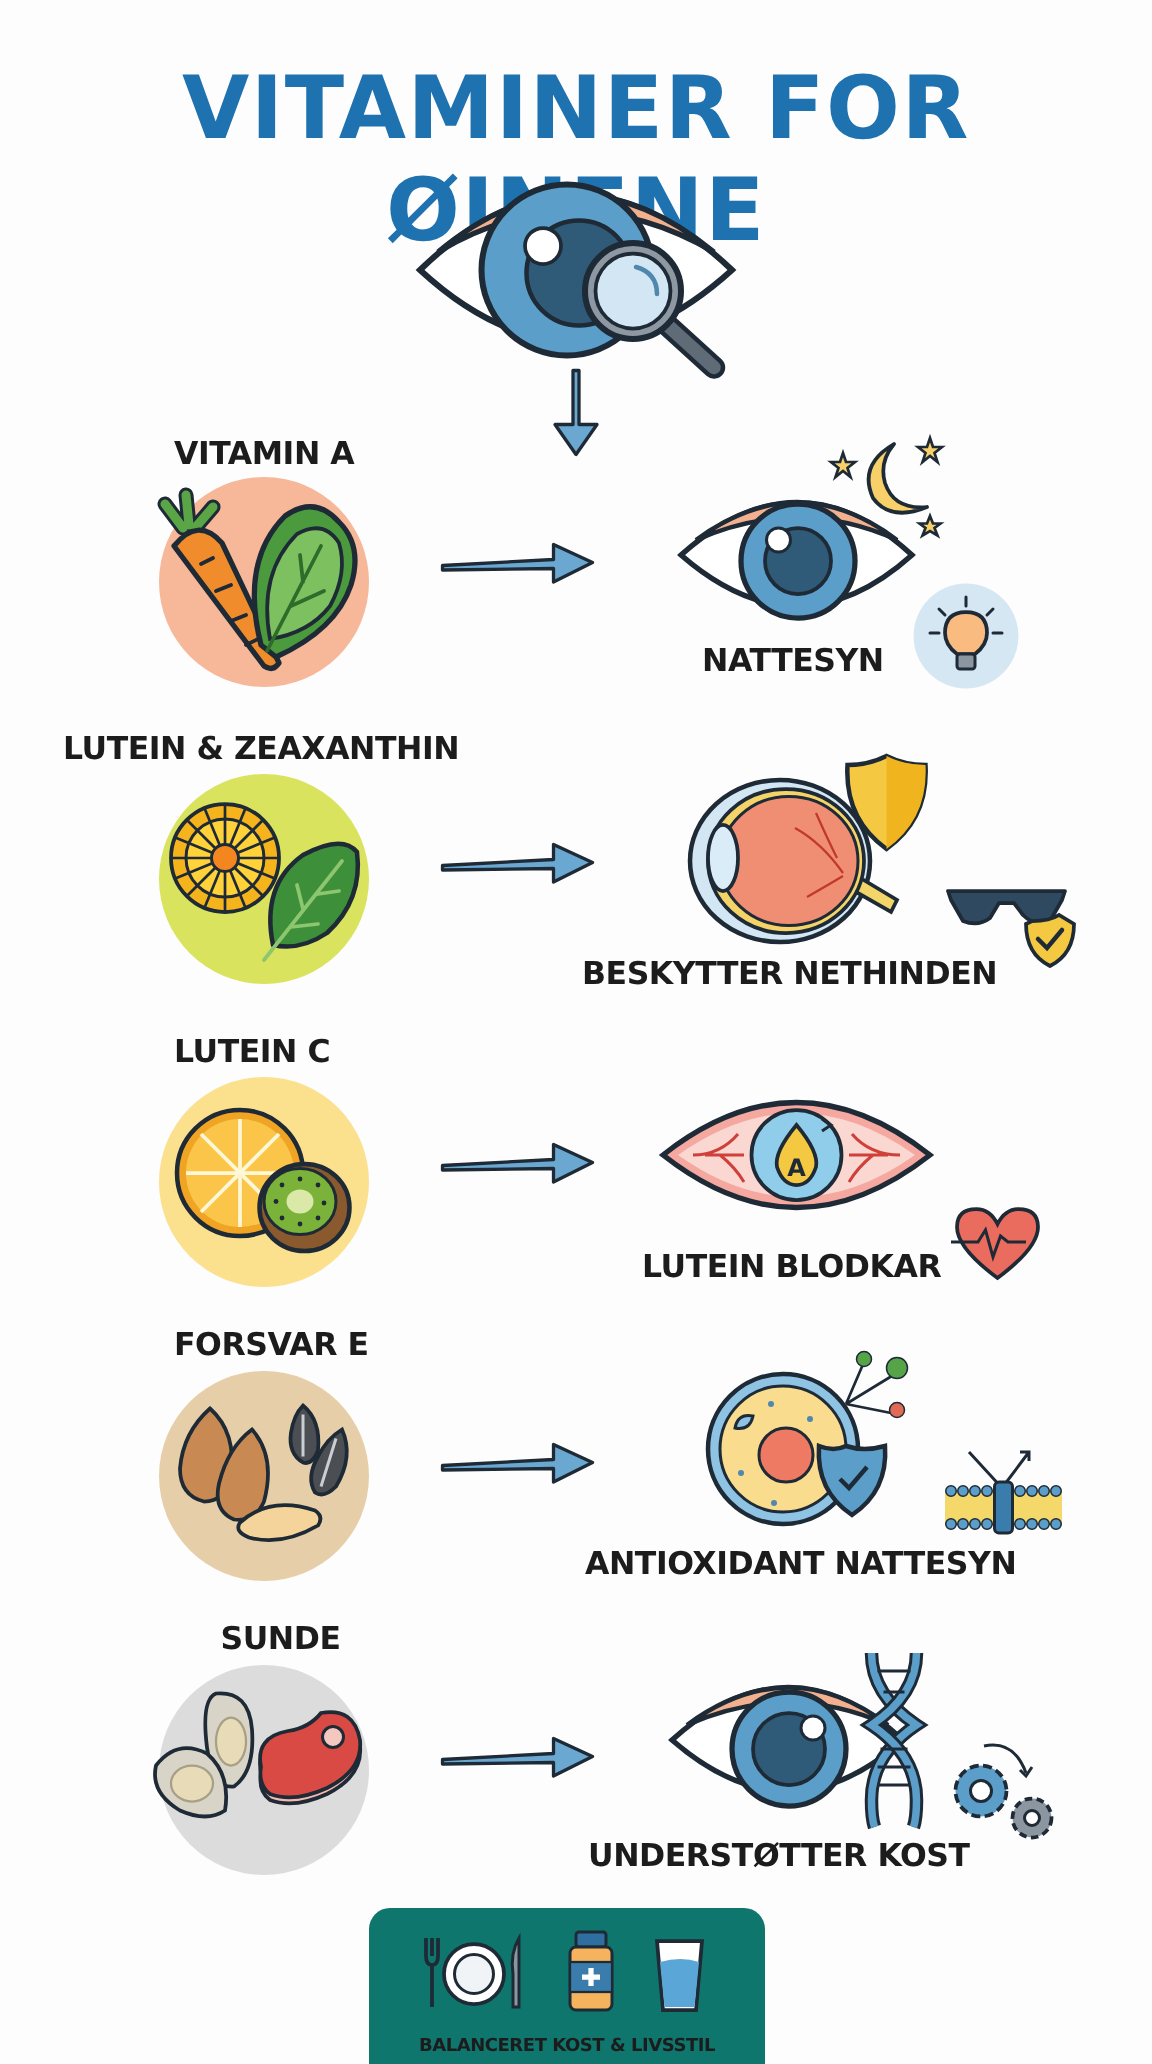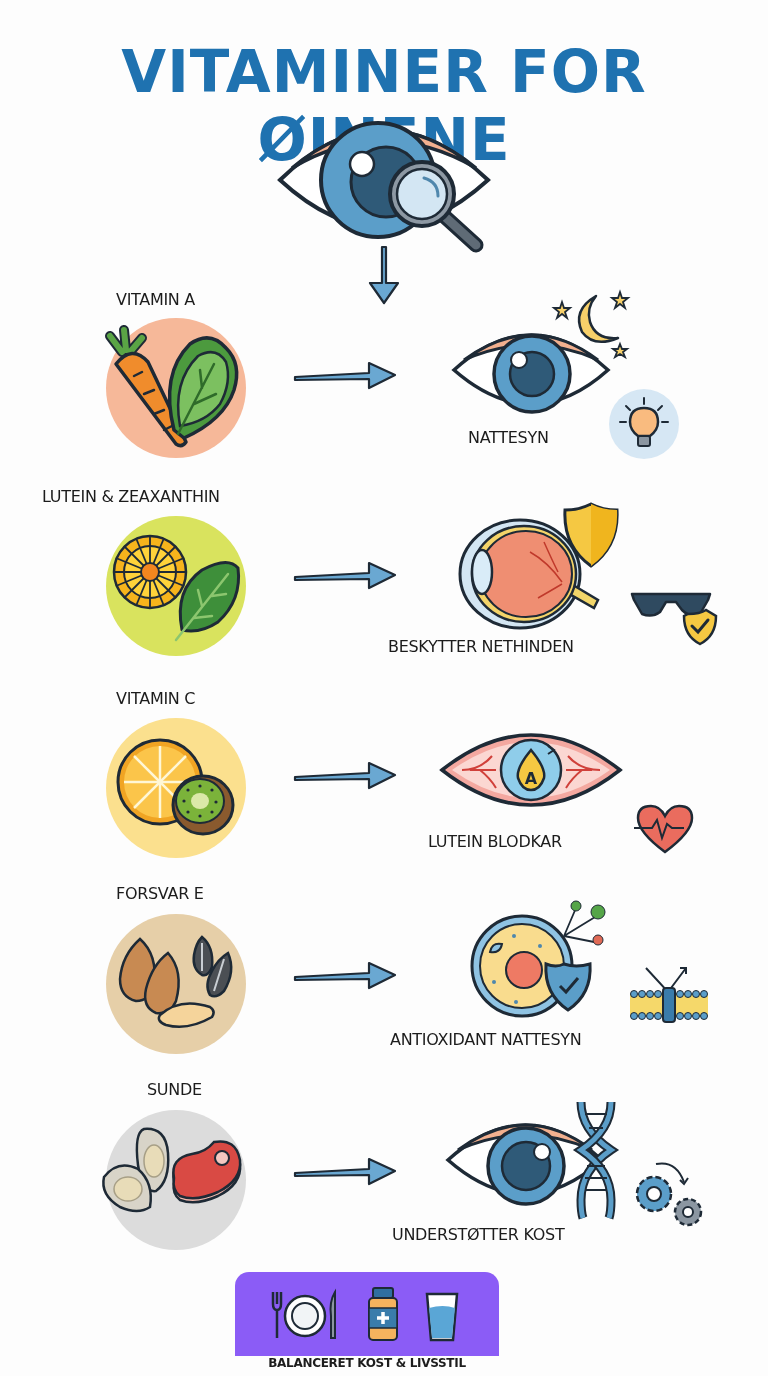--- a/index.html
+++ b/index.html
@@ -5,28 +5,28 @@
   * { box-sizing: border-box; margin: 0; padding: 0; }
   html, body { width: 768px; height: 1376px; background: #fdfdfd; overflow: hidden; }
   body { position: relative; font-family: "Liberation Sans", "DejaVu Sans", sans-serif; color: #1a1a1a; }
   .title {
     position: absolute; top: 38px; left: 0; width: 768px; text-align: center;
     font-family: "DejaVu Sans", sans-serif; font-weight: bold; font-size: 58px;
     letter-spacing: 1px; color: #1f72b0;
   }
   .abs { position: absolute; }
   .label {
-    position: absolute; font-family: "DejaVu Sans", sans-serif; font-weight: normal;
-    font-size: 16px; color: #1c1c1c; white-space: nowrap; letter-spacing: -0.3px;
+    position: absolute; font-family: "DejaVu Sans", sans-serif; font-weight: bold;
+    font-size: 21px; color: #1c1c1c; white-space: nowrap; letter-spacing: -0.3px;
   }
   .food-circle { position: absolute; width: 140px; height: 140px; border-radius: 50%; }
   svg { display: block; overflow: visible; }
   .footer-box {
-    position: absolute; left: 235px; top: 1272px; width: 264px; height: 84px;
-    background: #8b5cf6; border-radius: 14px 14px 0 0;
+    position: absolute; left: 246px; top: 1272px; width: 264px; height: 104px;
+    background: #0f766e; border-radius: 14px 14px 0 0;
   }
   .footer-label {
     position: absolute; left: 0; width: 264px; top: 84px; text-align: center;
     font-family: "DejaVu Sans", sans-serif; font-weight: bold; font-size: 12px; color: #1c1c1c;
     letter-spacing: -0.3px;
   }
 </style>
 </head>
 <body>
 
@@ -154,21 +154,21 @@
 </div>
 <div class="abs" style="left:630px; top:586px;">
   <svg width="90" height="60" viewBox="0 0 90 60">
     <path d="M2 8 L80 8 L78 14 L70 28 Q60 32 52 24 L46 16 L36 16 L30 26 Q22 32 12 28 L4 14 Z" fill="#2f4a60" stroke="#1e2a36" stroke-width="2.5" stroke-linejoin="round"></path>
     <path d="M58 28 Q70 28 76 24 Q86 30 86 30 Q86 50 70 58 Q54 50 54 30 Z" fill="#f5c842" stroke="#1e2a36" stroke-width="2.5"></path>
     <path d="M62 40 L68 46 L78 34" fill="none" stroke="#1e2a36" stroke-width="3" stroke-linecap="round"></path>
   </svg>
 </div>
 <div class="label" style="left:388px; top:637px;">BESKYTTER NETHINDEN</div>
 
-<div class="label" style="left:116px; top:689px;">VITAMIN C</div>
+<div class="label" style="left:116px; top:689px;">LUTEIN C</div>
 <div class="food-circle" style="left:106px; top:718px; background:#fbe08e;"></div>
 <div class="abs" style="left:116px; top:738px;">
   <svg width="88" height="88" viewBox="0 0 88 88">
     <circle cx="44" cy="44" r="42" fill="#f0a423" stroke="#1e2a36" stroke-width="3"></circle>
     <circle cx="44" cy="44" r="36" fill="#fbc54a"></circle>
     <g stroke="#fff7d6" stroke-width="2.5">
       <line x1="44" y1="8" x2="44" y2="80"></line>
         <line x1="8" y1="44" x2="80" y2="44"></line>
       <line x1="18" y1="18" x2="70" y2="70"></line>
         <line x1="70" y1="18" x2="18" y2="70"></line>

